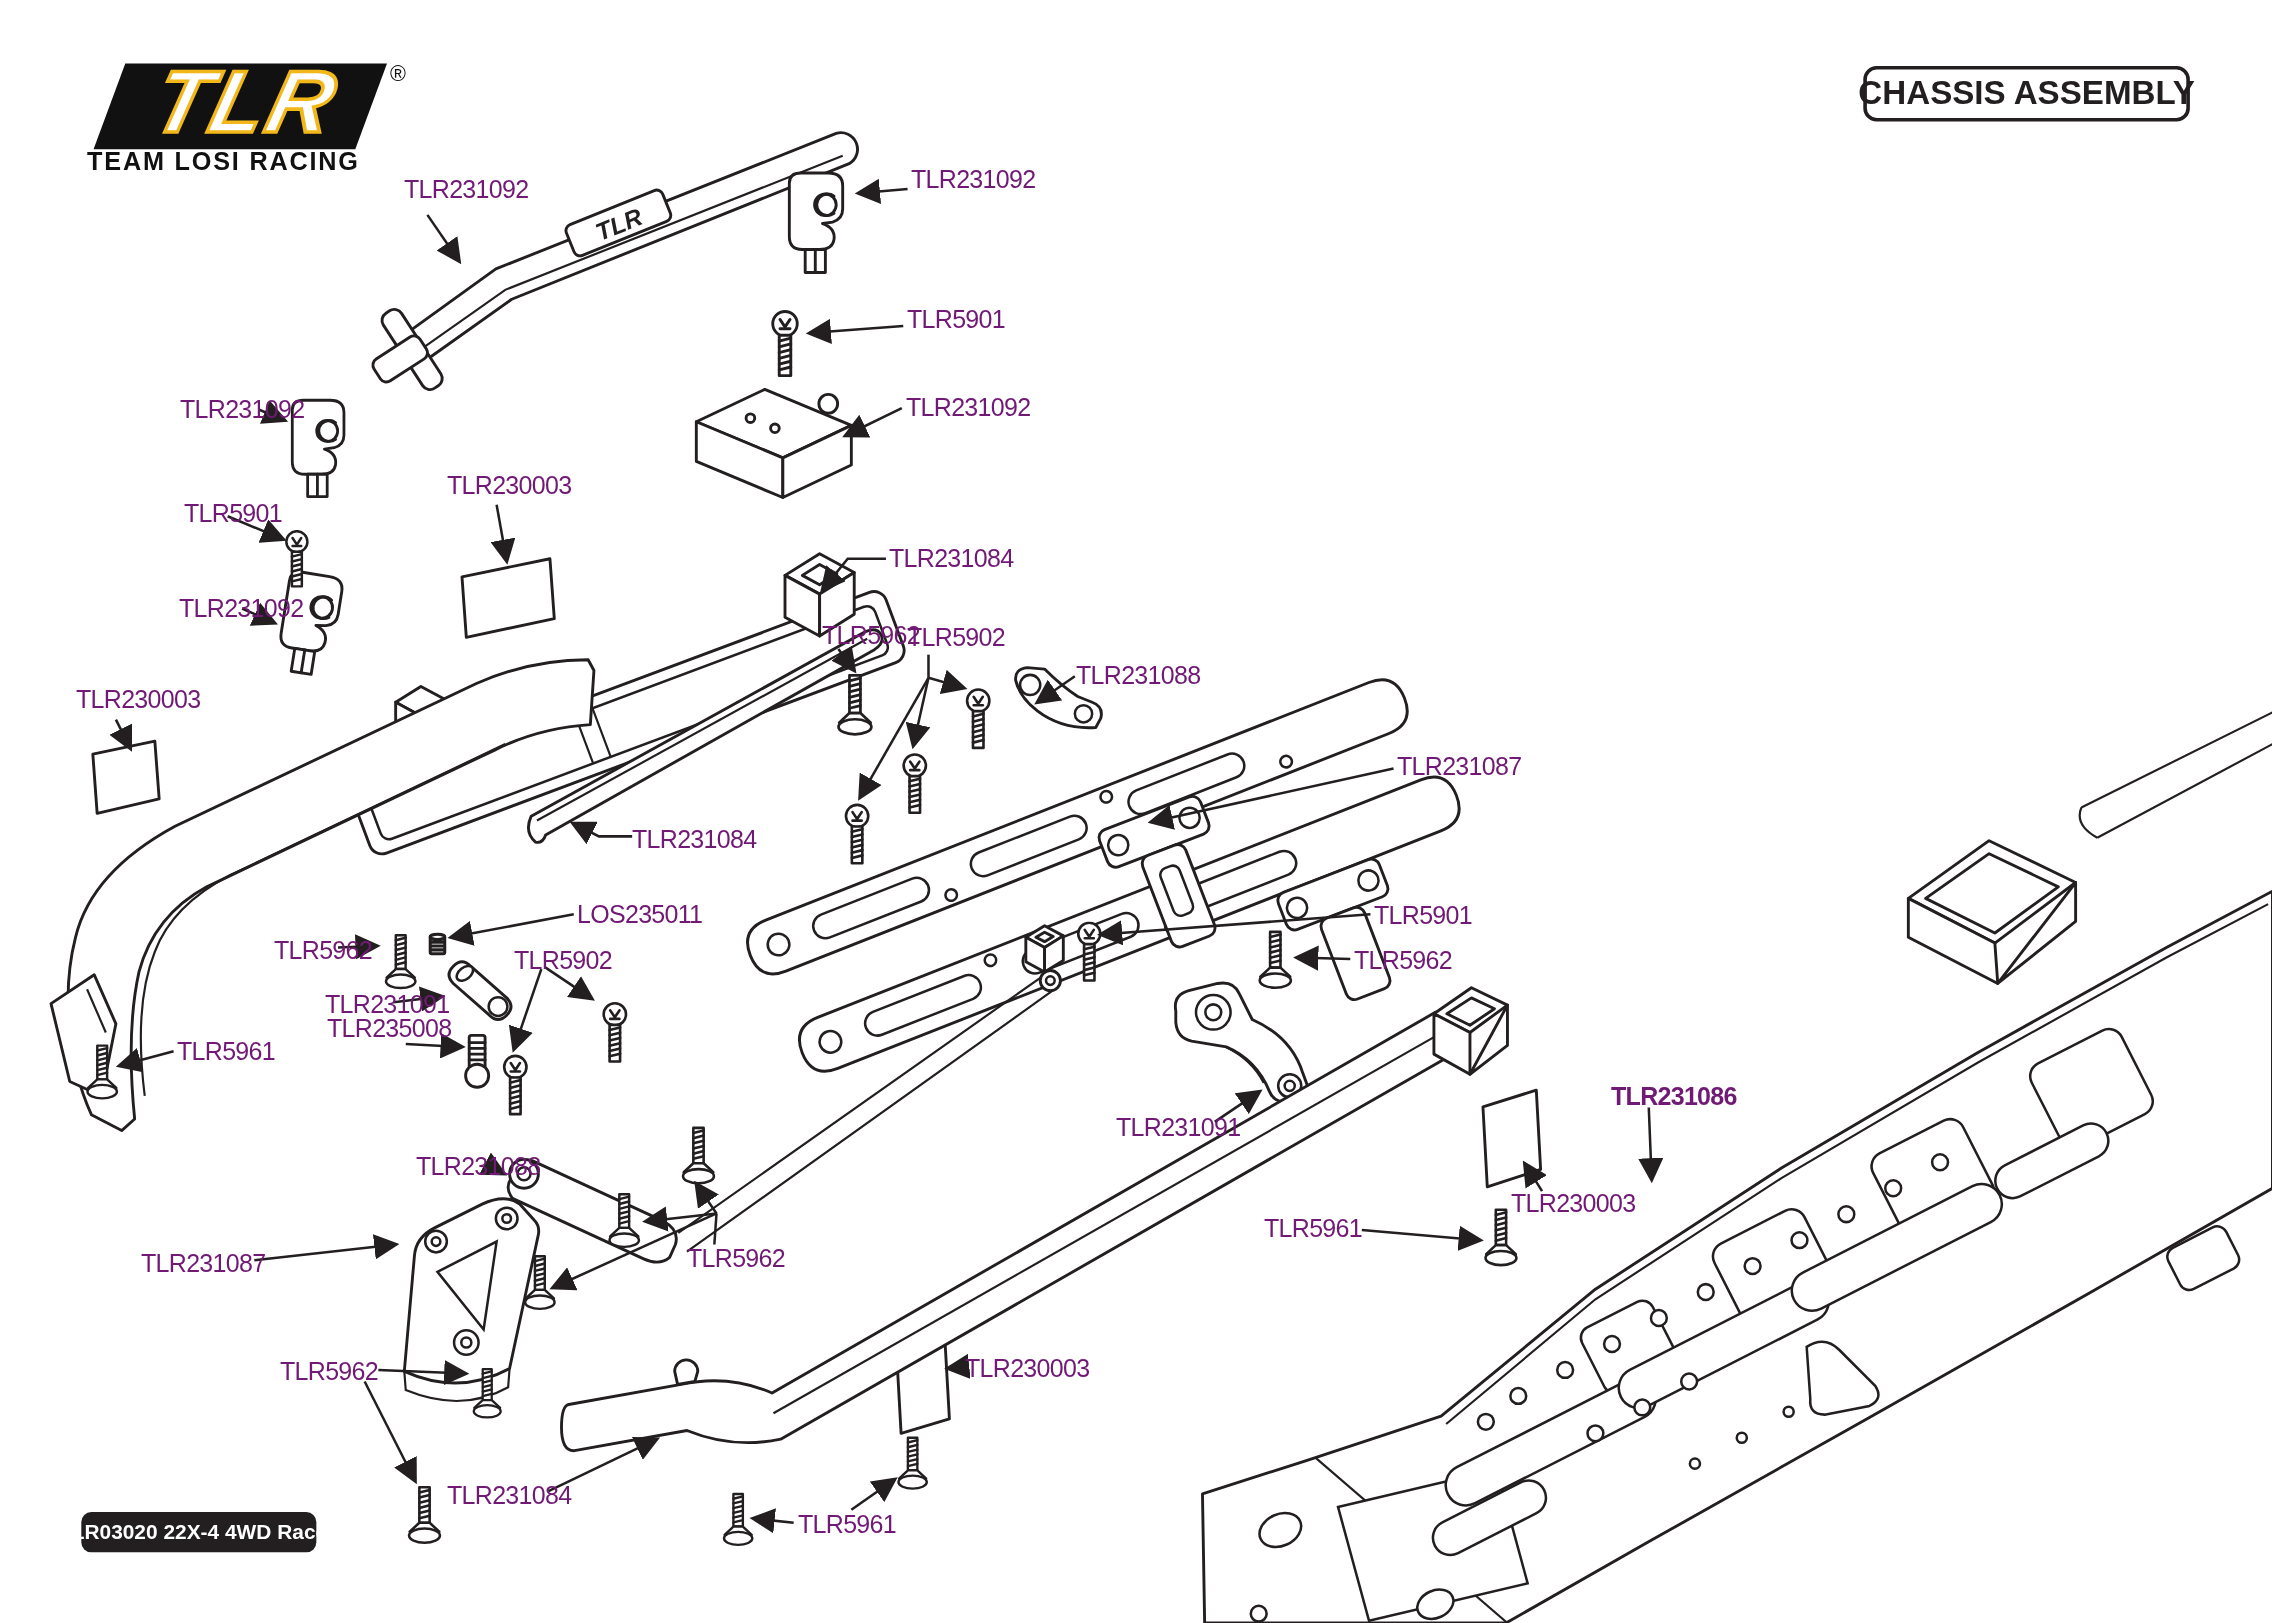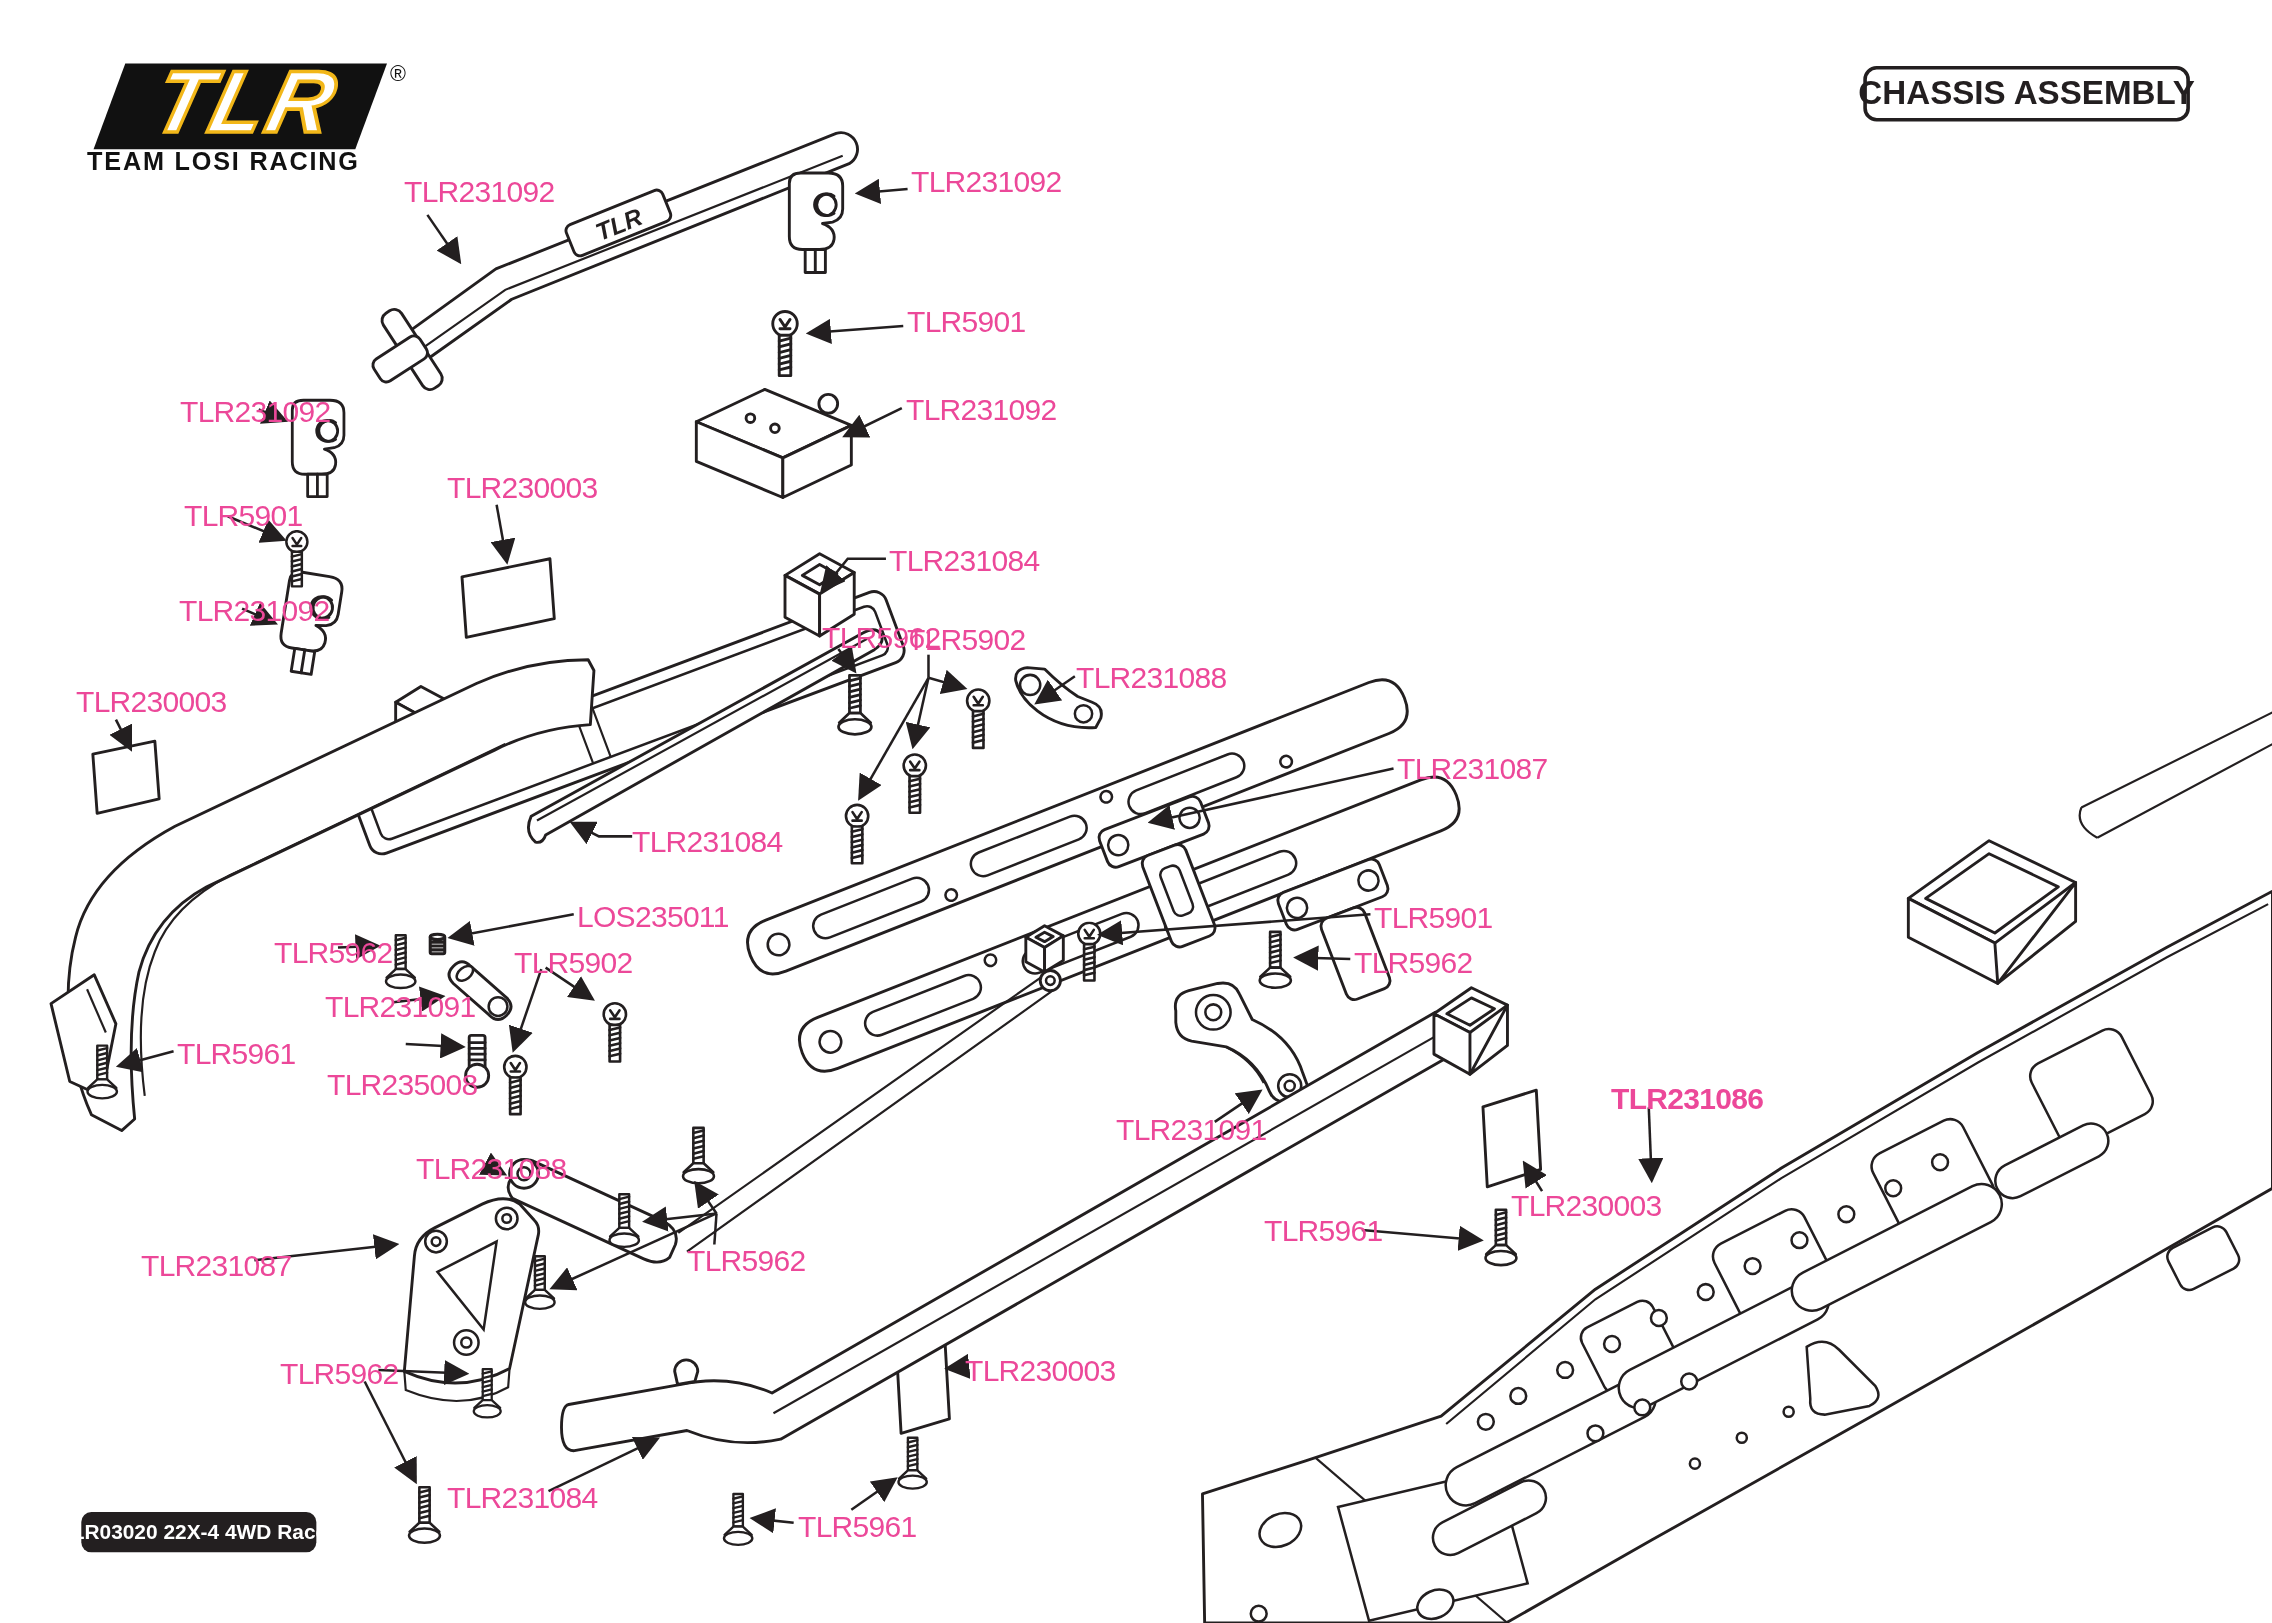--- a/index.html
+++ b/index.html
@@ -3,21 +3,21 @@
 <meta charset="utf-8">
 <style>
   html,body{margin:0;padding:0;background:#fff;}
   #stage{position:relative;width:2273px;height:1623px;background:#fff;overflow:hidden;
          font-family:"Liberation Sans",sans-serif;color:#231f20;}
   #art{position:absolute;left:0;top:0;}
   .part{fill:#fff;stroke:#231f20;stroke-width:4;stroke-linejoin:round;stroke-linecap:round;}
   .thin{fill:none;stroke:#231f20;stroke-width:3;}
   .hole{fill:#fff;stroke:#231f20;stroke-width:3.5;}
   .leader{fill:none;stroke:#231f20;stroke-width:3.5;}
-  .plabel{position:absolute;font-size:30px;letter-spacing:-0.7px;color:#ec4899;white-space:nowrap;line-height:1;}
+  .plabel{position:absolute;font-size:25px;letter-spacing:-0.7px;color:#701a75;white-space:nowrap;line-height:1;}
   #title-box-text{font-weight:bold;}
 </style>
 </head>
 <body>
 
 <div id="stage">
 
 <svg id="art" width="2273" height="1623" viewBox="0 0 3151 2251" xmlns="http://www.w3.org/2000/svg">
   <defs>
     <marker id="ah" viewBox="0 0 10 10" refX="8.5" refY="5" markerWidth="10" markerHeight="10" orient="auto-start-reverse">
@@ -377,21 +377,21 @@
       <div class="plabel" style="left: 822px; top: 623px;">TLR5962</div>
       <div class="plabel" style="left: 907px; top: 625px;">TLR5902</div>
       <div class="plabel" style="left: 1076px; top: 663px;">TLR231088</div>
       <div class="plabel" style="left: 1397px; top: 754px;">TLR231087</div>
       <div class="plabel" style="left: 1374px; top: 903px;">TLR5901</div>
       <div class="plabel" style="left: 1354px; top: 948px;">TLR5962</div>
       <div class="plabel" style="left: 577px; top: 902px; text-align: right;">LOS235011</div>
       <div class="plabel" style="left: 274px; top: 938px;">TLR5962</div>
       <div class="plabel" style="left: 325px; top: 992px;">TLR231091</div>
       <div class="plabel" style="left: 514px; top: 948px;">TLR5902</div>
-      <div class="plabel" style="left: 327px; top: 1070px;">TLR235008</div>
+      <div class="plabel" style="left: 327px; top: 1016px;">TLR235008</div>
       <div class="plabel" style="left: 177px; top: 1039px;">TLR5961</div>
       <div class="plabel" style="left: 416px; top: 1154px;">TLR231088</div>
       <div class="plabel" style="left: 141px; top: 1251px;">TLR231087</div>
       <div class="plabel" style="left: 687px; top: 1246px;">TLR5962</div>
       <div class="plabel" style="left: 280px; top: 1359px;">TLR5962</div>
       <div class="plabel" style="left: 1116px; top: 1115px;">TLR231091</div>
       <div class="plabel" style="left: 632px; top: 827px;">TLR231084</div>
       <div class="plabel" style="left: 447px; top: 1483px;">TLR231084</div>
       <div class="plabel" style="left: 798px; top: 1512px;">TLR5961</div>
       <div class="plabel" style="left: 965px; top: 1356px;">TLR230003</div>

